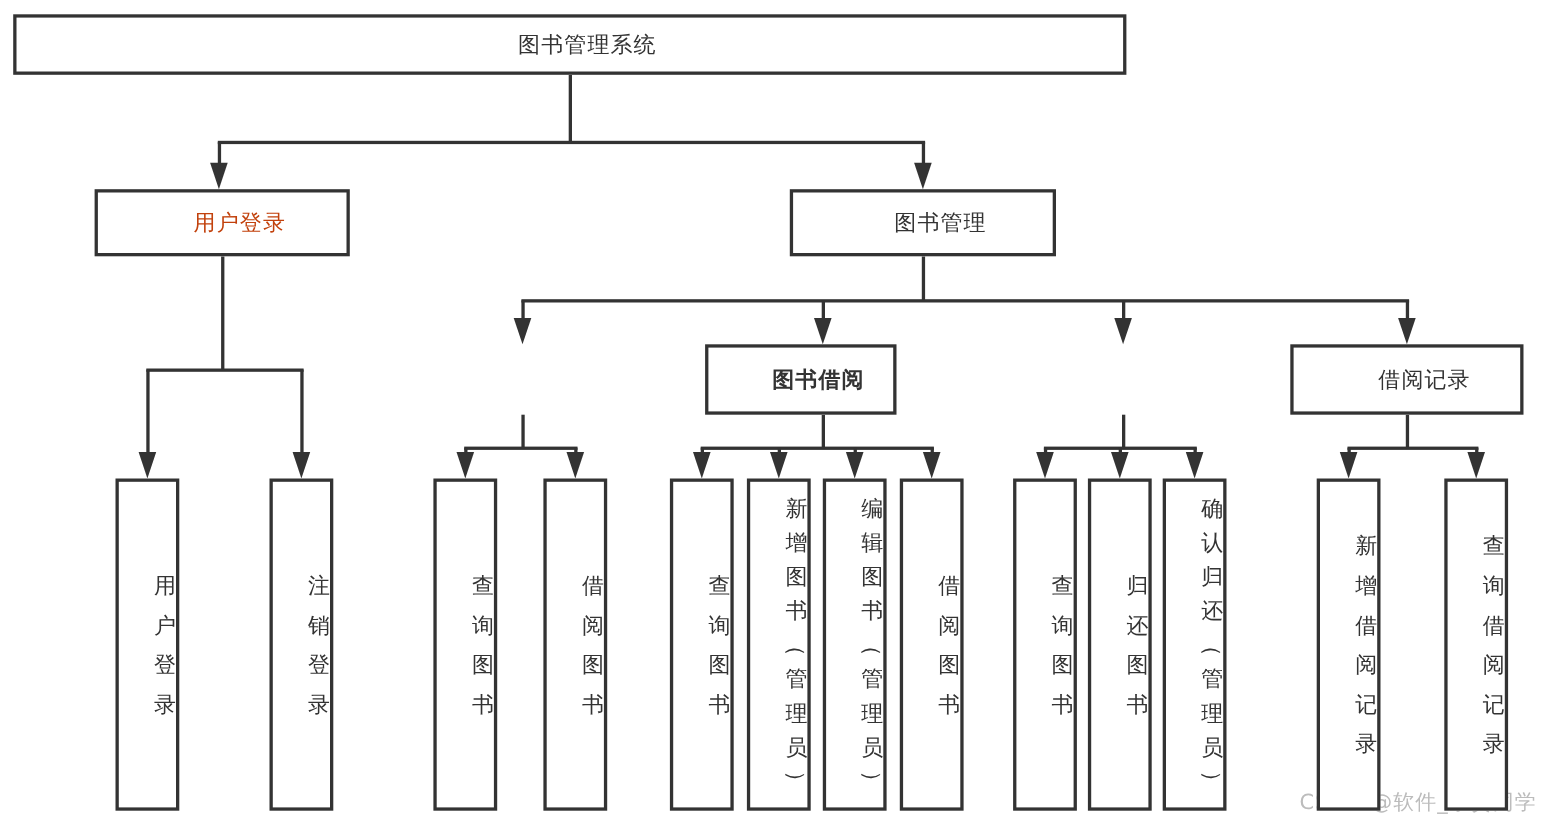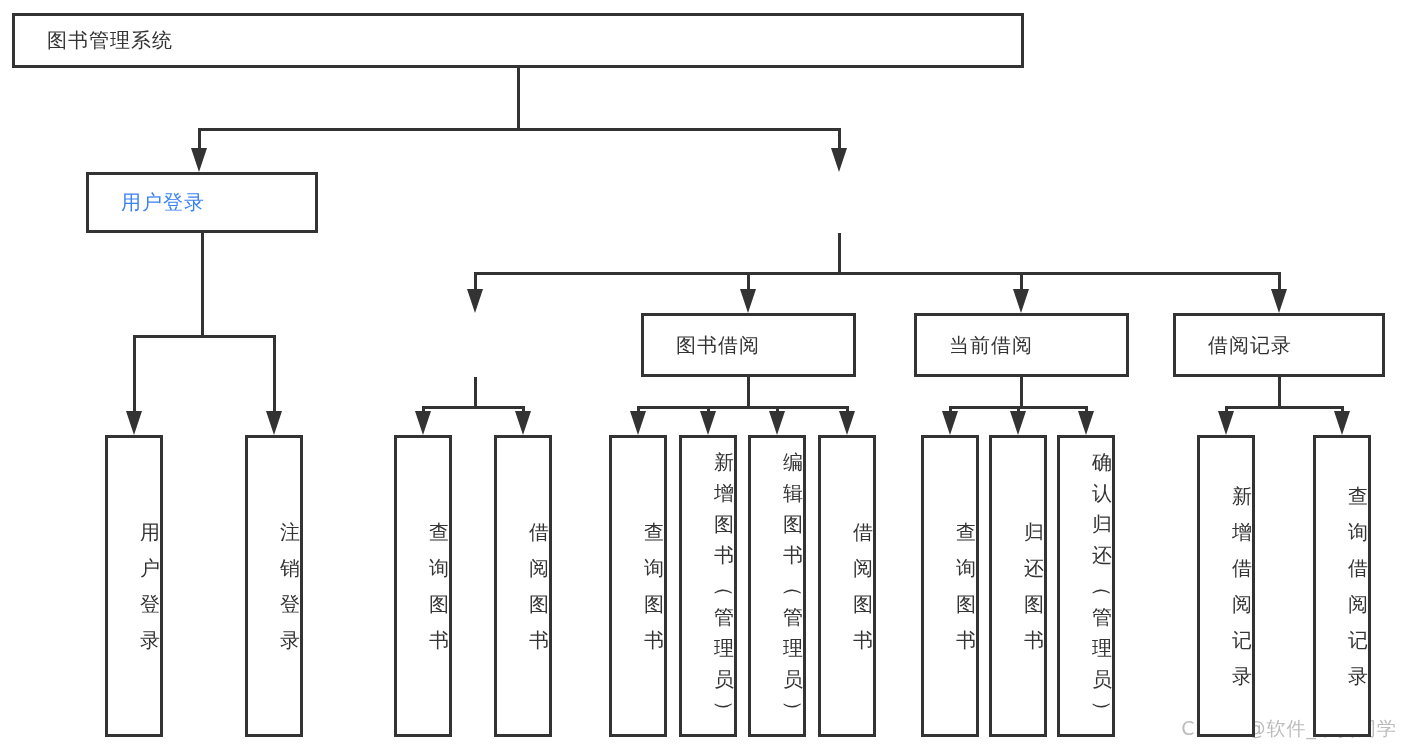--- a/index.html
+++ b/index.html
@@ -11,21 +11,21 @@
     background: #ffffff;
     font-family: "DejaVu Sans", "Liberation Sans", sans-serif;
     overflow: hidden;
   }
   .node {
     position: absolute;
     background: #ffffff;
     border: 3px solid #333333;
     display: flex;
     align-items: center;
-    justify-content: flex-start;
+    justify-content: center;
     padding-left: 32px;
   }
   .node .hlabel {
     font-size: 20px;
     color: #333333;
     letter-spacing: 1px;
     white-space: nowrap;
   }
   .vcol {
     display: flex;
@@ -115,27 +115,27 @@
     <div class="cline" style="background: rgb(51, 51, 51); left: 1084.5px; top: 407px; width: 3px; height: 10px;"></div>
     <div class="ahead" style="border-top-color: rgb(51, 51, 51); left: 1078px; top: 411px;"></div>
     <div class="cline" style="background: rgb(51, 51, 51); left: 1224.5px; top: 407px; width: 3px; height: 10px;"></div>
     <div class="ahead" style="border-top-color: rgb(51, 51, 51); left: 1218px; top: 411px;"></div>
     <div class="cline" style="background: rgb(51, 51, 51); left: 1340.5px; top: 407px; width: 3px; height: 10px;"></div>
     <div class="ahead" style="border-top-color: rgb(51, 51, 51); left: 1334px; top: 411px;"></div>
     <div class="node" style="left: 12px; top: 13px; width: 1012px; height: 55px; border-color: rgb(51, 51, 51); background: rgb(255, 255, 255);">
       <span class="hlabel" style="color: rgb(51, 51, 51);">图书管理系统</span>
     </div>
     <div class="node" style="left: 86px; top: 172px; width: 232px; height: 61px; border-color: rgb(51, 51, 51); background: rgb(255, 255, 255);">
-      <span class="hlabel" style="color: #3b82f6;">用户登录</span>
-    </div>
-    <div class="node" style="left: 641px; top: 313px; width: 215px; height: 64px; border-color: rgb(51, 51, 51); background: rgb(255, 255, 255);">
+      <span class="hlabel" style="color: #c2410c;">用户登录</span>
+    </div>
+    <div class="node" style="left: 718px; top: 172px; width: 242px; height: 61px; border-color: rgb(51, 51, 51); background: rgb(255, 255, 255);">
+      <span class="hlabel" style="color: rgb(51, 51, 51);">图书管理</span>
+    </div>
+    <div class="node" style="left: 641px; top: 313px; width: 174px; height: 64px; border-color: rgb(51, 51, 51); background: rgb(255, 255, 255); font-weight: bold;">
       <span class="hlabel" style="color: rgb(51, 51, 51);">图书借阅</span>
-    </div>
-    <div class="node" style="left: 914px; top: 313px; width: 215px; height: 64px; border-color: rgb(51, 51, 51); background: rgb(255, 255, 255);">
-      <span class="hlabel" style="color: rgb(51, 51, 51);">当前借阅</span>
     </div>
     <div class="node" style="left: 1173px; top: 313px; width: 212px; height: 64px; border-color: rgb(51, 51, 51); background: rgb(255, 255, 255);">
       <span class="hlabel" style="color: rgb(51, 51, 51); font-family: Liberation Serif, serif;">借阅记录</span>
     </div>
     <div class="node" style="left: 105px; top: 435px; width: 58px; height: 302px; border-color: rgb(51, 51, 51); background: rgb(255, 255, 255);">
       <div class="vcol">
         <span class="vch" style="height: 36px; color: rgb(51, 51, 51);">用</span>
         <span class="vch" style="height: 36px; color: rgb(51, 51, 51);">户</span>
         <span class="vch" style="height: 36px; color: rgb(51, 51, 51);">登</span>
         <span class="vch" style="height: 36px; color: rgb(51, 51, 51);">录</span>

